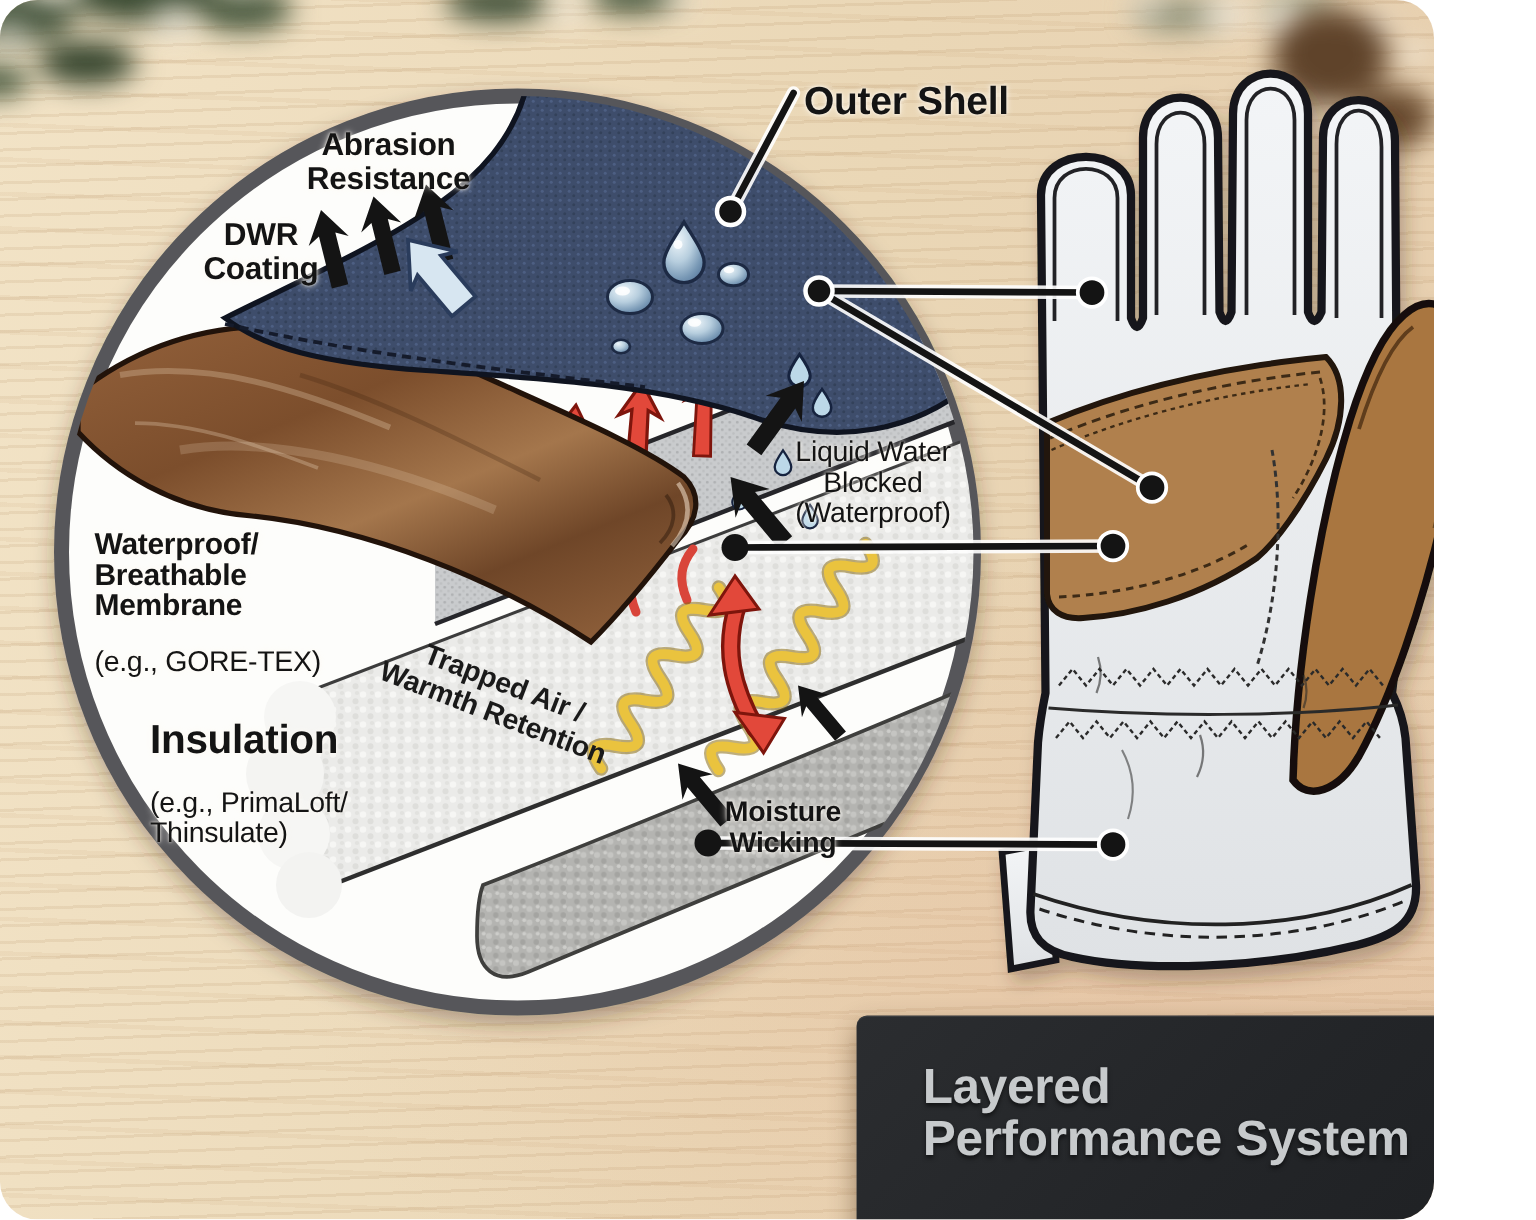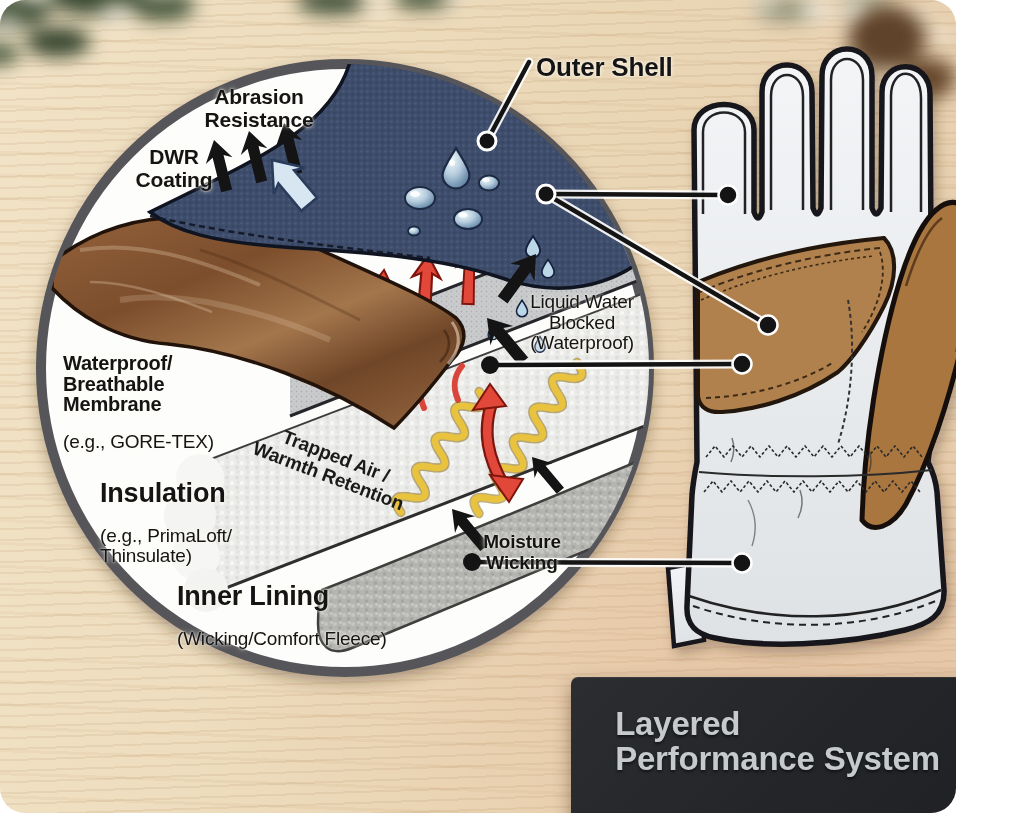--- a/index.html
+++ b/index.html
@@ -359,23 +359,19 @@
   </div>
   <div class="lbl" id="insulation-label">
     <div class="big">Insulation</div>
     <div class="sub">(e.g., PrimaLoft/
 Thinsulate)</div>
   </div>
   <div class="lbl c" id="trapped-air-label">Trapped Air /
 Warmth Retention</div>
   <div class="lbl c" id="moisture-wicking-label">Moisture
 Wicking</div>
-  <div class="lbl" id="inner-lining-label">
-    <div class="big">Inner Lining</div>
-    <div class="sub">(Wicking/Comfort Fleece)</div>
-  </div>
 
   <div id="title-card">
     <div class="card-text">Layered
 Performance System</div>
   </div>
 
 </div>
 
 </body></html>

